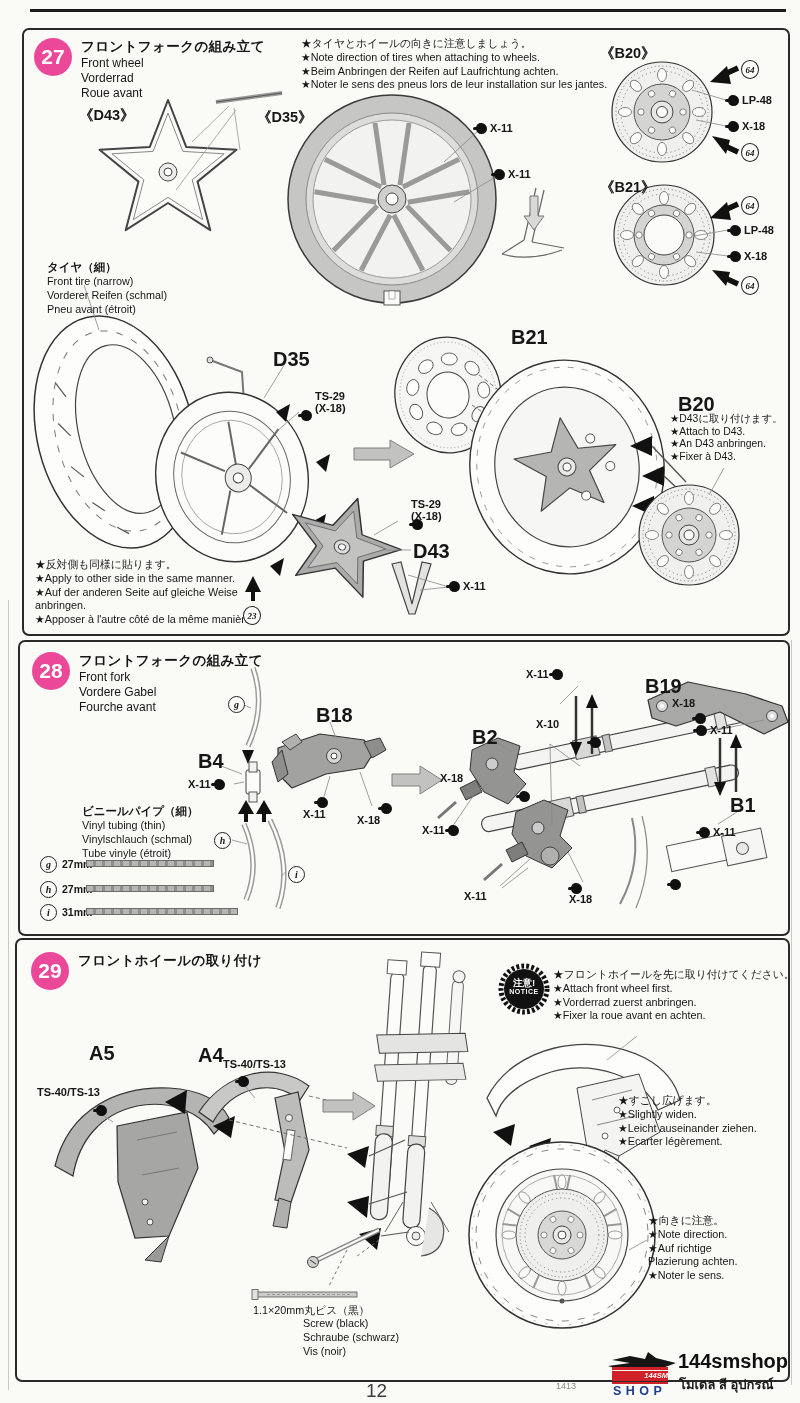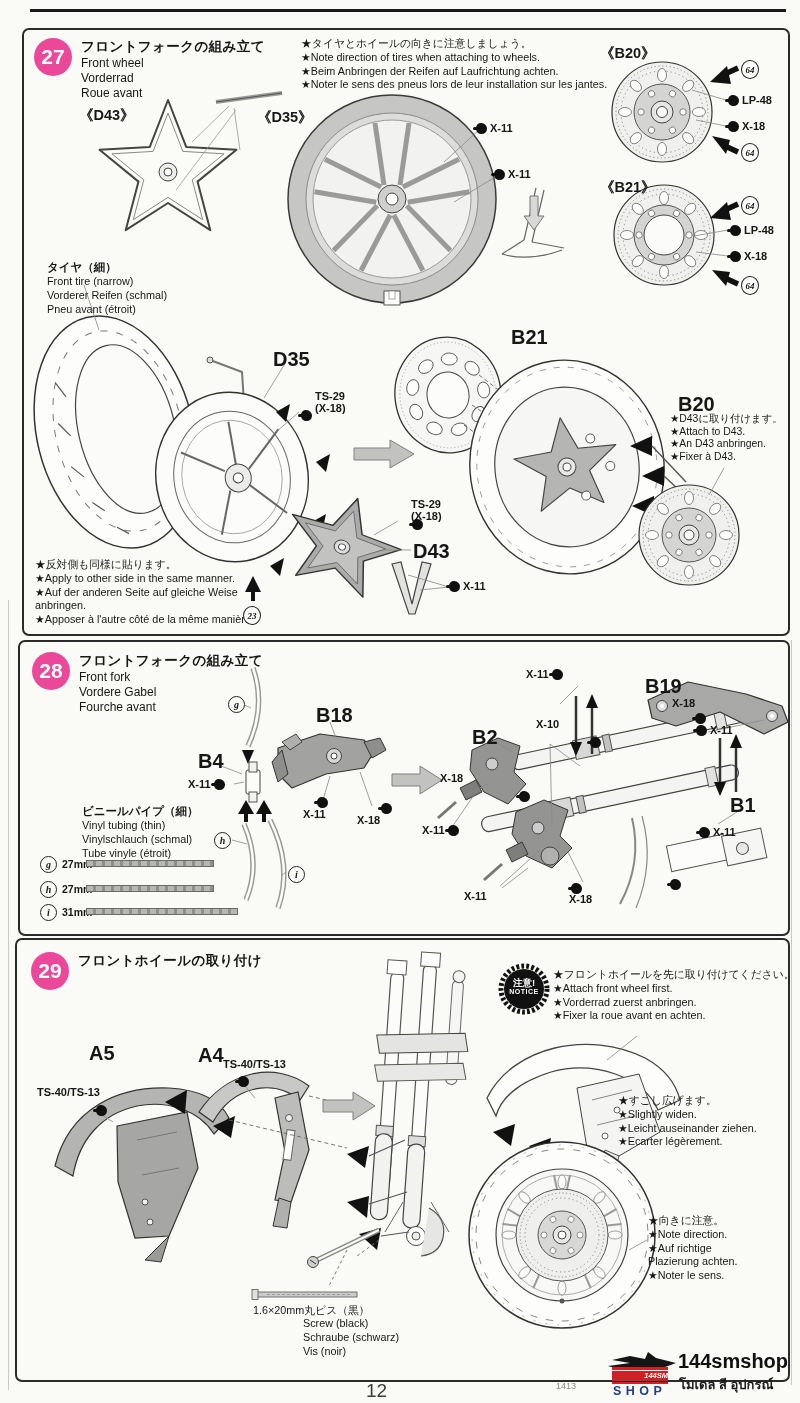--- a/index.html
+++ b/index.html
@@ -736,21 +736,21 @@
       <div>★Ecarter légèrement.</div>
     </div>
     <div class="abs notes" style="left:631px;top:274px">
       <div>★向きに注意。</div>
       <div>★Note direction.</div>
       <div>★Auf richtige</div>
       <div>Plazierung achten.</div>
       <div>★Noter le sens.</div>
     </div>
 
-    <div class="abs notes" style="left:236px;top:364px">1.6×20mm丸ビス（黒）</div>
+    <div class="abs notes" style="left:236px;top:364px">1.1×20mm丸ビス（黒）</div>
     <div class="abs notes" style="left:286px;top:377px">
       <div>Screw (black)</div>
       <div>Schraube (schwarz)</div>
       <div>Vis (noir)</div>
     </div>
   </div>
 
   <div class="abs pageno" style="left:366px;top:1380px">12</div>
   <div class="abs code" style="left:556px;top:1381px">1413</div>
 

